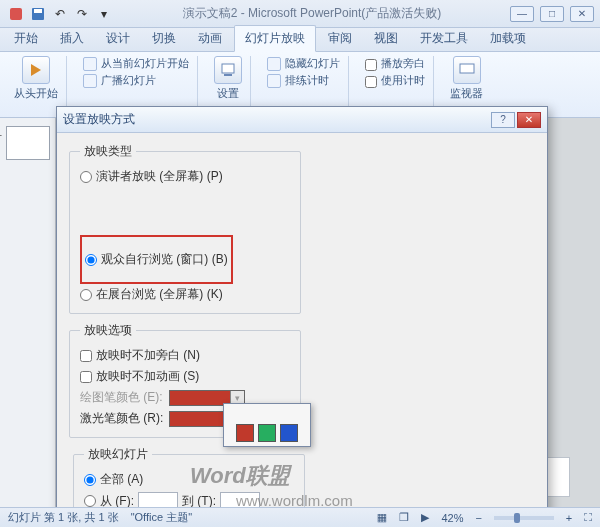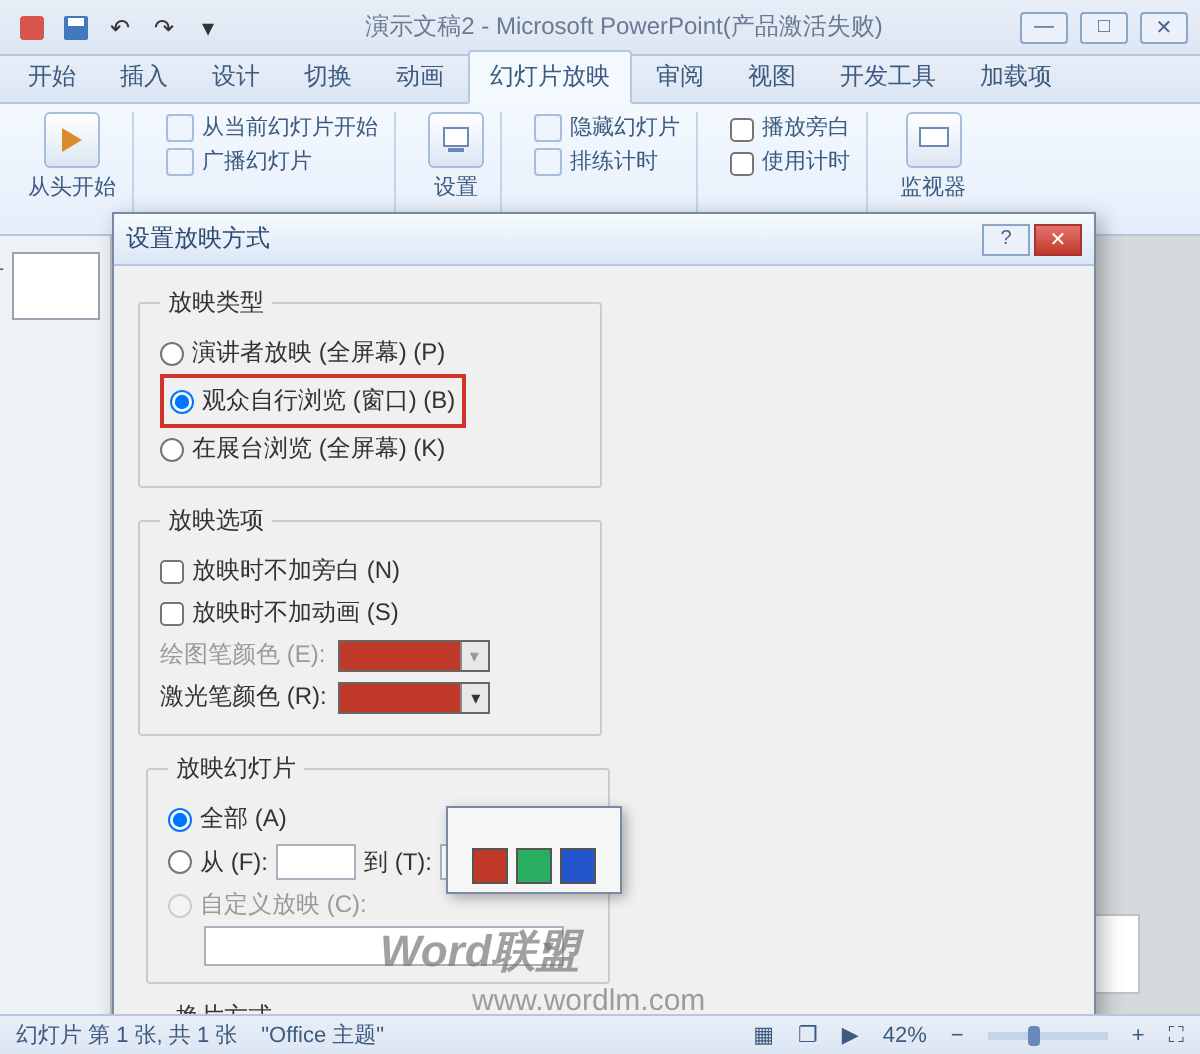--- a/index.html
+++ b/index.html
@@ -50,21 +50,21 @@
   .dlg-ctrl { width:24px; height:16px; border:1px solid #8da6c8; background:#eaf1fb; display:flex; align-items:center; justify-content:center; font-size:10px; color:#4c6388;}
   .dlg-close { background: linear-gradient(#e5746c,#c0392b); color:#fff; border-color:#a33; }
 
   .dlg-body { padding: 10px 12px 8px; display:flex; flex-wrap:wrap; gap:0; }
   fieldset { border:1px solid #c7cdd6; border-radius:2px; padding:6px 10px 8px; margin-bottom:8px; }
   legend { font-size:12px; color:#333; padding:0 4px;}
   .col { width: 232px; }
   .col + .col { margin-left: 4px; }
   .radio, .check { display:flex; align-items:center; gap:4px; font-size:12px; color:#333; padding:2px 0; }
   .radio.disabled, .check.disabled, .disabled { color:#9a9a9a; }
-  .redbox { border: 2px solid #d0342c; padding:1px 3px; display:inline-flex; align-items:center; gap:4px;}
+  .redbox { border: 2px solid #d0342c; padding:12px 3px; display:inline-flex; align-items:center; gap:4px;margin-top:48px;}
   input[type=radio], input[type=checkbox]{ margin:0; width:12px; height:12px;}
   .num-input { width:40px; height:18px; border:1px solid #aab2bf; background:#fff; }
   .select { height:20px; border:1px solid #aab2bf; background:#fff; width:160px; padding:1px 4px; font-size:11px; display:flex; align-items:center; justify-content:space-between;}
   .color-row { display:flex; align-items:center; gap:6px; font-size:12px; padding:2px 0;}
   .color-swatch{ width:76px; height:16px; border:1px solid #666; display:flex; align-items:center;}
   .swatch-bar{flex:1; height:100%;}
   .drop-arrow{width:14px; height:14px; border-left:1px solid #888; display:flex; align-items:center; justify-content:center; font-size:9px; background:#e8e8e8;}
   .popup { position:absolute; left:166px; top:296px; width:88px; height:44px; background:#f6f6f6; border:1px solid #7a8aa5; box-shadow:2px 2px 6px rgba(0,0,0,.3); display:flex; align-items:flex-end; justify-content:center; gap:4px; padding:4px;}
   .popup .sw{width:18px; height:18px; border:1px solid #555;}
 

